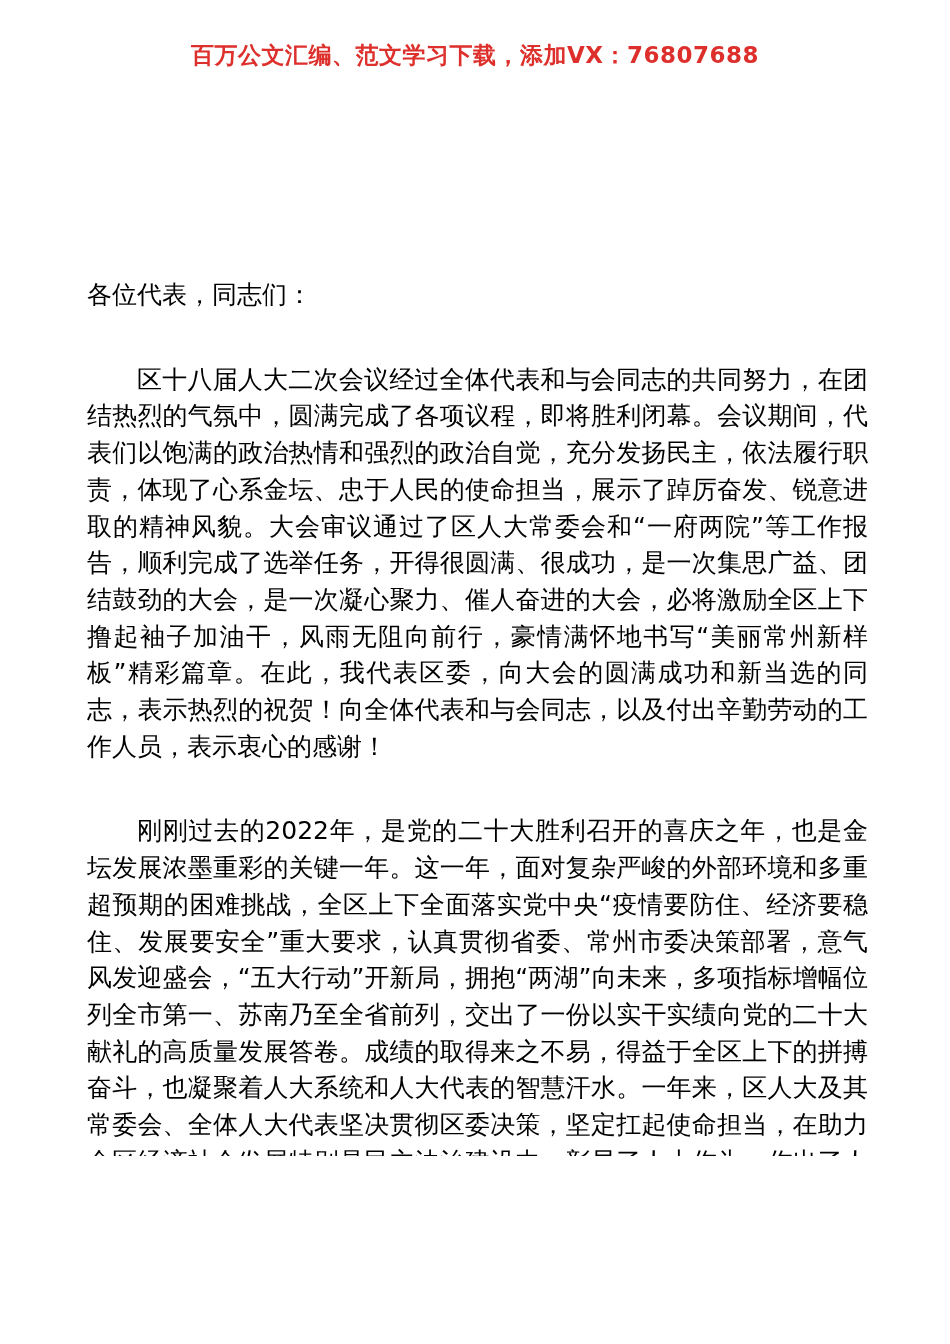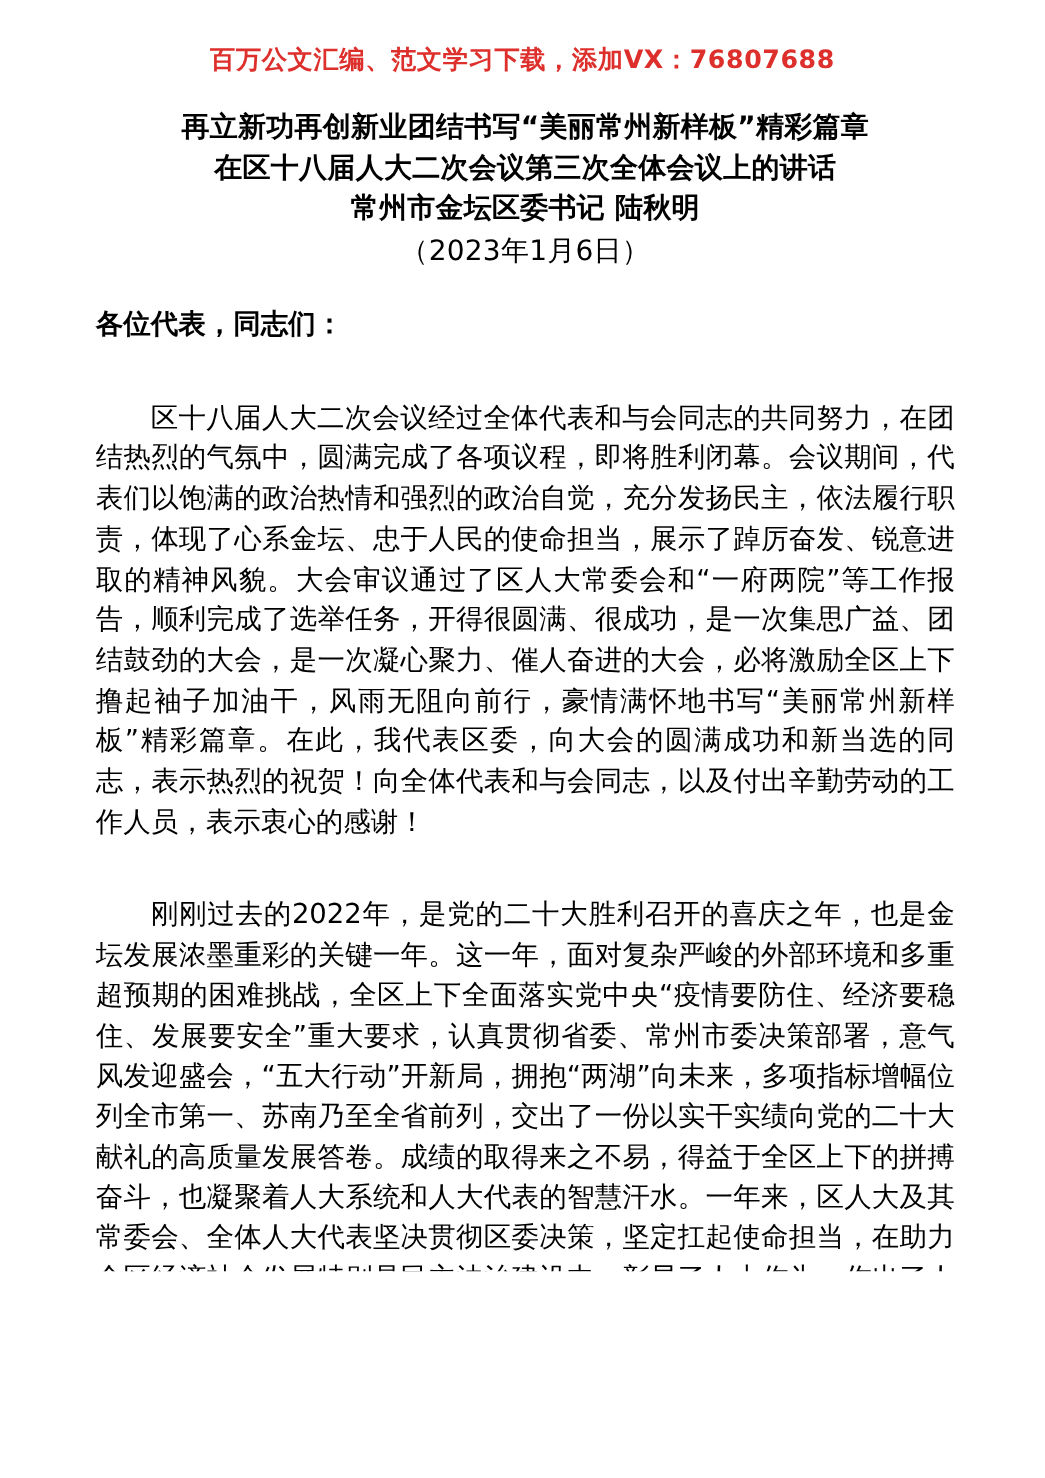--- a/index.html
+++ b/index.html
@@ -76,21 +76,20 @@
     margin: 0;
     word-break: break-all;
   }
   .para.indent {
     text-indent: 50px;
     margin-top: 48px;
   }
   .para.salutation {
     text-indent: 0;
     text-align: left;
-    font-weight: bold;
   }
   .bold-run {
     font-weight: 400;
   }
 
   
   .footer {
     position: absolute;
     left: 0;
     top: 1282px;
@@ -111,26 +110,20 @@
     font-size: 22px;
   }
 </style>
 </head>
 <body>
 
 <div class="page">
 
   <div class="promo-banner">百万公文汇编、范文学习下载，添加VX：76807688</div>
 
-  <div class="title-block">
-    <div class="title-line">再立新功再创新业团结书写“美丽常州新样板”精彩篇章</div>
-    <div class="title-line">在区十八届人大二次会议第三次全体会议上的讲话</div>
-    <div class="title-line">常州市金坛区委书记 陆秋明</div>
-    <div class="title-date">（2023年1月6日）</div>
-  </div>
 
   <div class="body-text">
 
     <p class="para salutation">各位代表，同志们：</p>
 
     <p class="para indent">区十八届人大二次会议经过全体代表和与会同志的共同努力，在团结热烈的气氛中，圆满完成了各项议程，即将胜利闭幕。会议期间，代表们以饱满的政治热情和强烈的政治自觉，充分发扬民主，依法履行职责，体现了心系金坛、忠于人民的使命担当，展示了踔厉奋发、锐意进取的精神风貌。大会审议通过了区人大常委会和“一府两院”等工作报告，顺利完成了选举任务，开得很圆满、很成功，是一次集思广益、团结鼓劲的大会，是一次凝心聚力、催人奋进的大会，必将激励全区上下撸起袖子加油干，风雨无阻向前行，豪情满怀地书写“美丽常州新样板”精彩篇章。在此，我代表区委，向大会的圆满成功和新当选的同志，表示热烈的祝贺！向全体代表和与会同志，以及付出辛勤劳动的工作人员，表示衷心的感谢！</p>
 
 
     <p class="para indent"><span>刚刚过去的2022年，是党的二十大胜利召开的喜庆之年，也是金坛发展浓墨重彩的关键一年。这一年，面对复杂严峻的外部环境和多重超预期的困难挑战，全区上下全面落实党中央“疫情要防住、经济要稳住、发展要安全”重大要求，认真贯彻省委、常州市委决策部署，意气风发迎盛会，“五大行动”开新局，拥抱“两湖”向未来，多项指标增幅位列全市第一、苏南乃至全省前列，交出了一份以实干实绩向党的二十大献礼的高质量发展答卷。成绩的取得来之不易，得益于全区上下的拼搏奋斗，也凝聚着人大系统和人大代表的智慧汗水。一年来，区人大及其常委会、全体人大代表坚决贯彻区委决策，坚定扛起使命担当，在助力全区经济社会发展特别是民主法治建设中，彰显了人大作为、作出了人大贡献。</span><span class="bold-run">一是服务大局有亮度。</span><span>围绕“两湖”创新区建设、“五</span></p>
 

